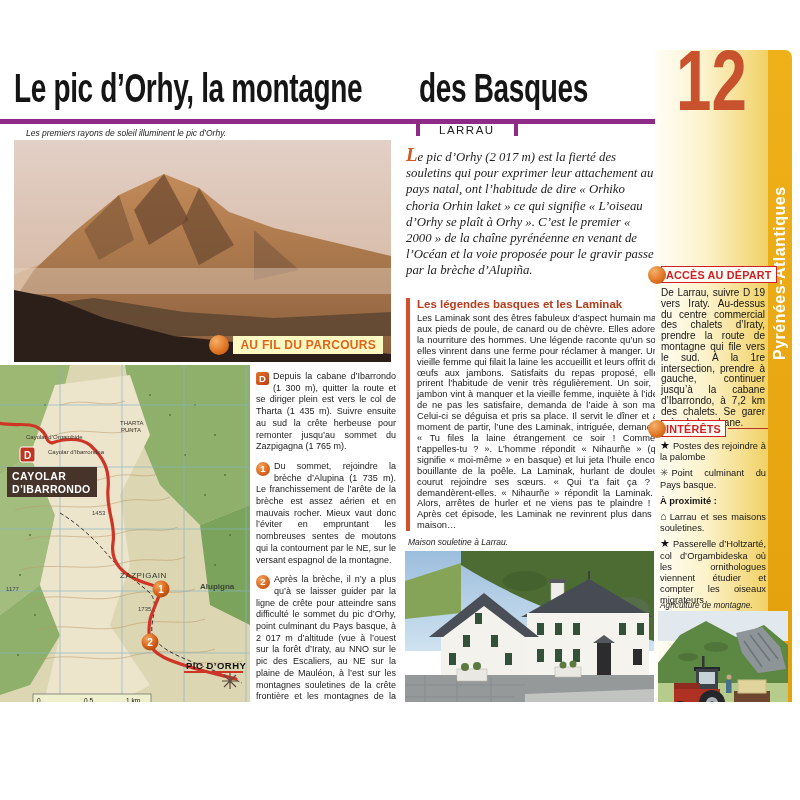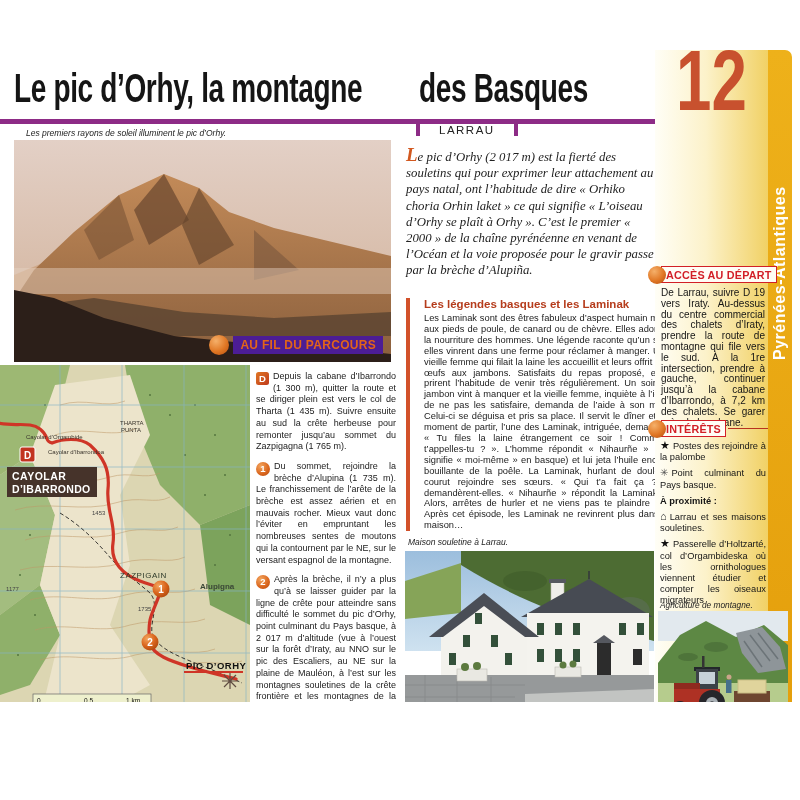--- a/index.html
+++ b/index.html
@@ -49,21 +49,21 @@
   .ic-star{font-size:11px;color:#101010;}
   .ic-flower{font-size:10px;color:#555;}
   .ic-heritage{font-size:11px;color:#333;}
   .ic-tree{font-size:11px;color:#7d2417;}
   .agri-cap{position:absolute;left:660px;top:600px;font-size:8.3px;font-style:italic;color:#222;z-index:4;}
   .tractor{position:absolute;left:658px;top:611px;width:130px;height:112px;z-index:5;}
 
   
   .cap-top{position:absolute;left:26px;top:128px;font-size:8.5px;font-style:italic;color:#222;}
   .topphoto{position:absolute;left:14px;top:140px;width:377px;height:222px;}
-  .aufil-box{position:absolute;right:8px;bottom:8px;background:#4c1d95;padding:2px 7px;color:#e2641a;
+  .aufil-box{position:absolute;right:8px;bottom:8px;background:#fef9c3;padding:2px 7px;color:#e2641a;
              font-weight:bold;font-size:12px;letter-spacing:.3px;}
   .aufil-ball{position:absolute;right:162px;bottom:7px;width:20px;height:20px;border-radius:50%;
               background:radial-gradient(circle at 35% 30%,#f5b06a,#e07724 55%,#b84f10);}
   .mapwrap{position:absolute;left:0;top:365px;width:250px;height:353px;}
 
   
   .midcol{position:absolute;left:256px;top:371px;width:140px;font-size:9px;line-height:11.7px;
           text-align:justify;color:#1b1b1b;}
   .step{margin-bottom:8px;}
   .mk-d{float:left;width:13px;height:13px;background:linear-gradient(135deg,#e07724,#bf3a1c);
@@ -73,21 +73,21 @@
         text-align:center;line-height:14px;margin:1px 4px 0 0;
         background:radial-gradient(circle at 35% 30%,#f3a55e,#d9641c 60%,#b04a0e);}
 
   
   .larrau{position:absolute;left:416px;top:121px;display:flex;align-items:flex-end;gap:19px;
           font-size:11.5px;letter-spacing:1.5px;color:#222;}
   .lbar{width:4px;height:15px;background:#8d2b86;}
   .intro{position:absolute;left:406px;top:147px;width:252px;font-family:"Liberation Serif",serif;
          font-style:italic;font-size:12.8px;line-height:16.2px;color:#222;}
   .dropcap{color:#d2581f;font-weight:bold;font-size:19px;}
-  .legend{position:absolute;left:406px;top:298px;width:246px;border-left:4px solid #d2512a;padding-left:14px;}
+  .legend{position:absolute;left:406px;top:298px;width:246px;border-left:4px solid #d2512a;padding-left:7px;}
   .legend h3{margin:0 0 3px;font-size:11.5px;color:#b53c1c;font-weight:bold;}
   .legend .body{font-size:9.3px;line-height:10.9px;text-align:justify;color:#1b1b1b;}
   .house-cap{position:absolute;left:408px;top:537px;font-size:8.5px;font-style:italic;color:#222;}
   .housephoto{position:absolute;left:405px;top:551px;width:249px;height:167px;}
 
   svg{display:block;font-family:"Liberation Sans",sans-serif;}
 </style>
 </head>
 <body>
 

